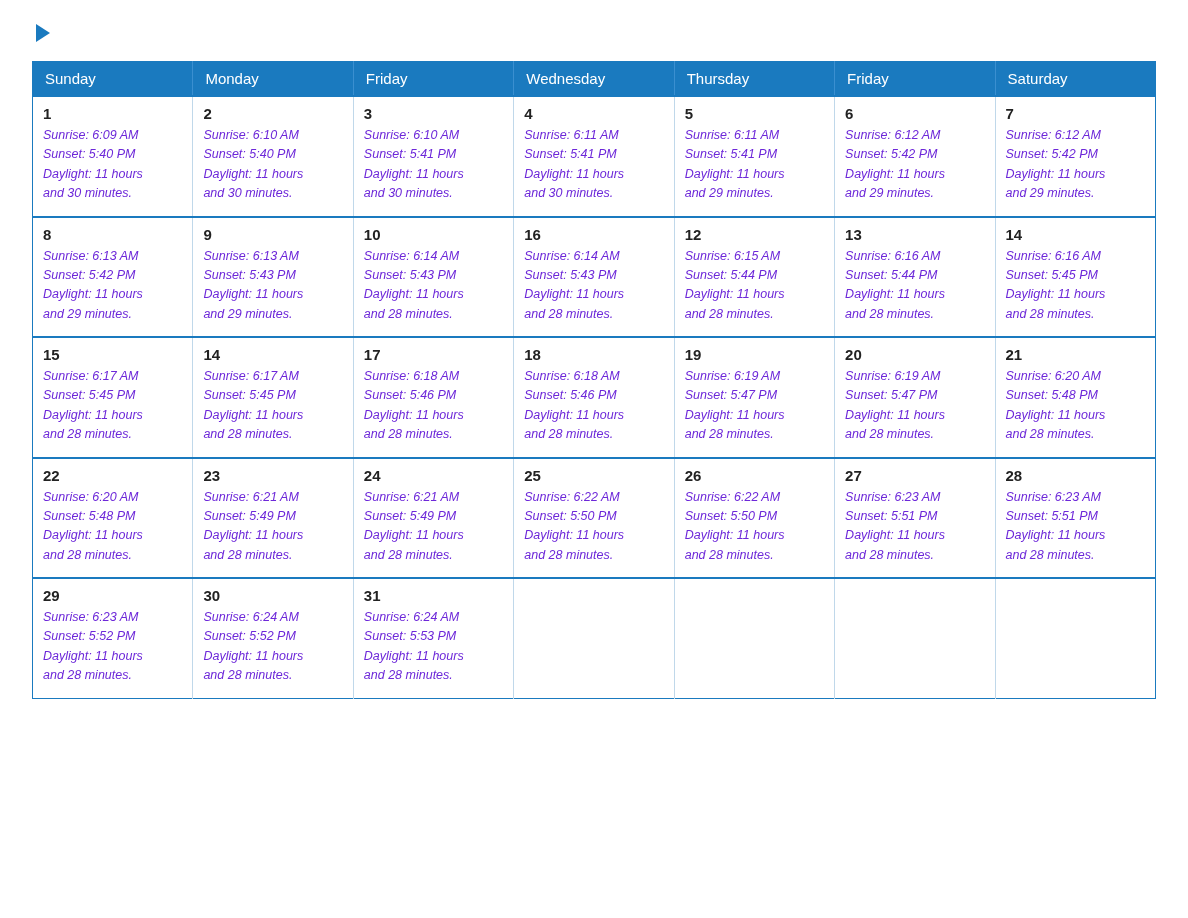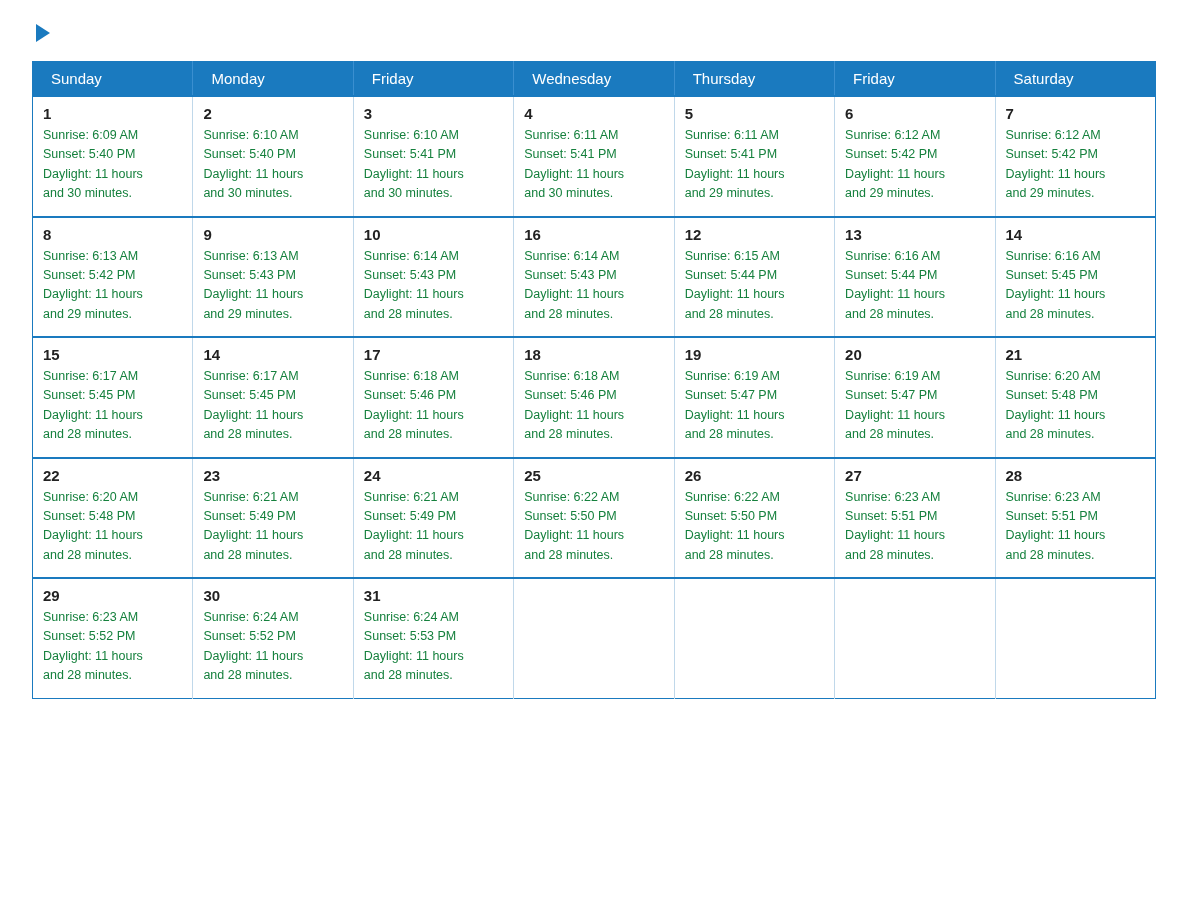--- a/index.html
+++ b/index.html
@@ -68,21 +68,21 @@
     .calendar {
       width: 100%;
       border-collapse: collapse;
       border: 1.5px solid #1a7abf;
     }
     .calendar thead tr th {
       background: #1a7abf;
       color: #fff;
       font-size: 15px;
       font-weight: normal;
-      padding: 8px 18px;
+      padding: 8px 12px;
       text-align: left;
       border-right: 1px solid #3a8fd0;
     }
     .calendar thead tr th:last-child { border-right: none; }
     .calendar tbody tr {
       border-top: 2px solid #1a7abf;
     }
     .calendar tbody tr td {
       vertical-align: top;
       padding: 8px 10px 12px 10px;
@@ -92,22 +92,23 @@
     }
     .calendar tbody tr td:last-child { border-right: none; }
     .day-num {
       font-size: 15px;
       font-weight: bold;
       color: #222;
       margin-bottom: 4px;
     }
     .day-info {
       font-size: 12.5px;
-      color: #15803d;
+      color: #6d28d9;
       line-height: 1.55;
+      font-style: italic;
     }
     .empty-cell {
       background: #fff;
     }
   </style>
 </head>
 <body>
 
 <div class="header">
   <div class="logo">

